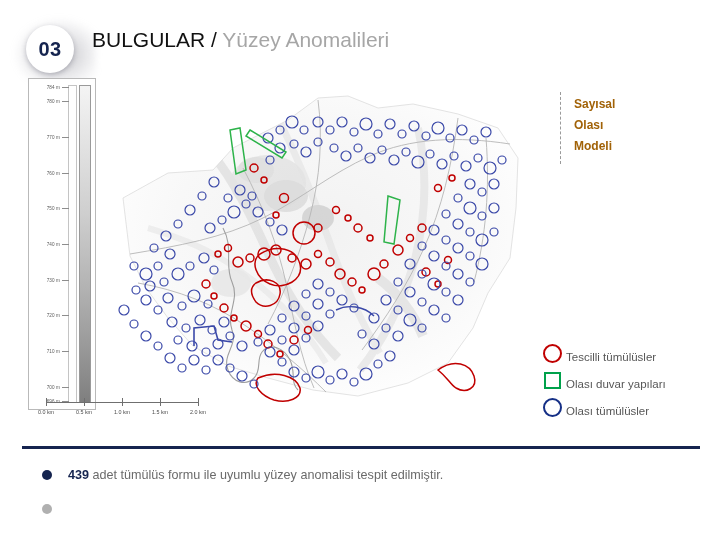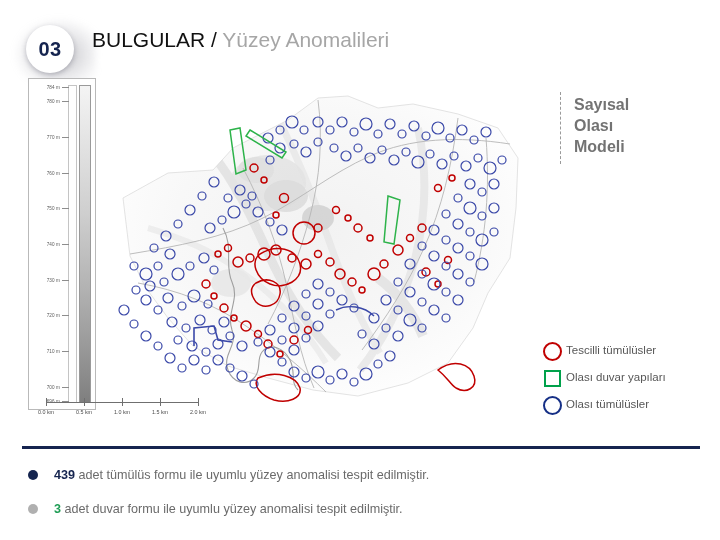--- a/index.html
+++ b/index.html
@@ -70,44 +70,44 @@
   .kmtick{position:absolute;top:2px;width:1px;height:8px;background:#6f6f6f;}
   .kmlab{position:absolute;top:13px;font-size:5.4px;color:#4a4a4a;transform:translateX(-50%);white-space:nowrap;}
 
   
   .dsm-rule{
     position:absolute;left:560px;top:92px;width:0;height:72px;
     border-left:1px dashed #9a9a9a;
   }
   .dsm-text{
     position:absolute;left:574px;top:94px;
-    font-size:16px;font-weight:bold;color:#737373;line-height:21px;
+    font-size:12px;font-weight:bold;color:#a16207;line-height:21px;
   }
 
   
   .legend{position:absolute;left:540px;top:336px;width:176px;}
-  .leg-row{position:relative;height:27px;display:flex;align-items:center;}
+  .leg-row{position:relative;height:27px;display:flex;align-items:flex-end;}
   .leg-sym{width:26px;height:22px;position:relative;flex:0 0 26px;}
   .sym-circ{
     position:absolute;left:3px;top:3px;width:15px;height:15px;border-radius:50%;
     border:2.4px solid #c00000;background:transparent;
   }
   .sym-circ.blue{border-color:#152f86;}
   .sym-sq{
     position:absolute;left:4px;top:4px;width:13px;height:13px;
     border:2.4px solid #00a14b;background:transparent;
   }
   .leg-lab{font-size:11.5px;color:#565656;white-space:nowrap;}
 
   
   .hr{
     position:absolute;left:22px;top:446px;width:678px;height:3px;
     background:#15244f;
   }
-  .bullets{position:absolute;left:20px;top:458px;width:660px;}
+  .bullets{position:absolute;left:34px;top:458px;width:660px;}
   .b-row{position:relative;height:34px;display:flex;align-items:center;}
   .b-dot{width:10px;height:10px;border-radius:50%;flex:0 0 10px;margin-left:8px;margin-right:16px;}
   .b-dot.navy{background:#15244f;}
   .b-dot.gray{background:#b0b0b0;}
   .b-txt{font-size:12.6px;color:#6a6a6a;white-space:nowrap;}
   .b-txt b.num-navy{color:#15244f;font-weight:bold;}
   .b-txt b.num-green{color:#1f9d55;font-weight:bold;}
   .b-txt .rest{color:#6a6a6a;}
 </style>
 </head>
@@ -476,19 +476,16 @@
   <div class="hr"></div>
   <div class="bullets">
     <div class="b-row">
       <div class="b-dot navy"></div>
       <div class="b-txt">
         <b class="num-navy">439</b><span class="rest"> adet tümülüs formu ile uyumlu yüzey anomalisi tespit edilmiştir.</span>
       </div>
     </div>
     <div class="b-row">
       <div class="b-dot gray"></div>
-      <div class="b-txt">
-        <b class="num-green">3</b><span class="rest"> adet duvar formu ile uyumlu yüzey anomalisi tespit edilmiştir.</span>
-      </div>
     </div>
   </div>
 
 </div>
 
 </body></html>

